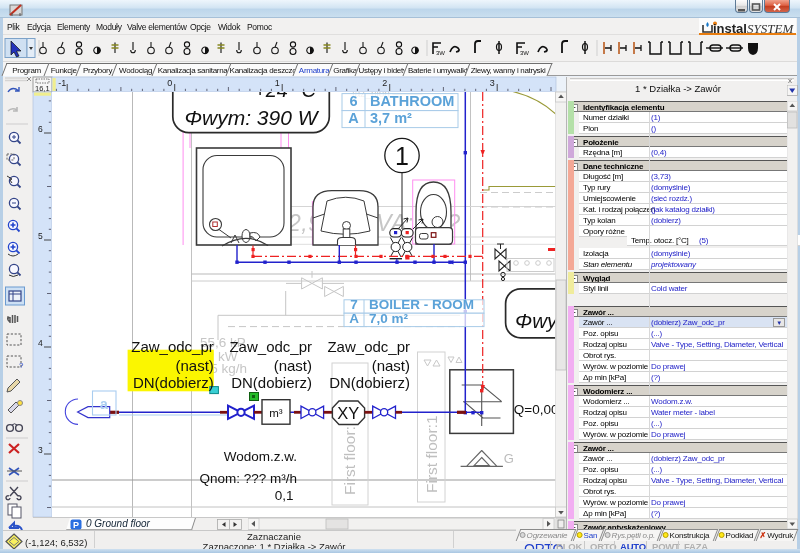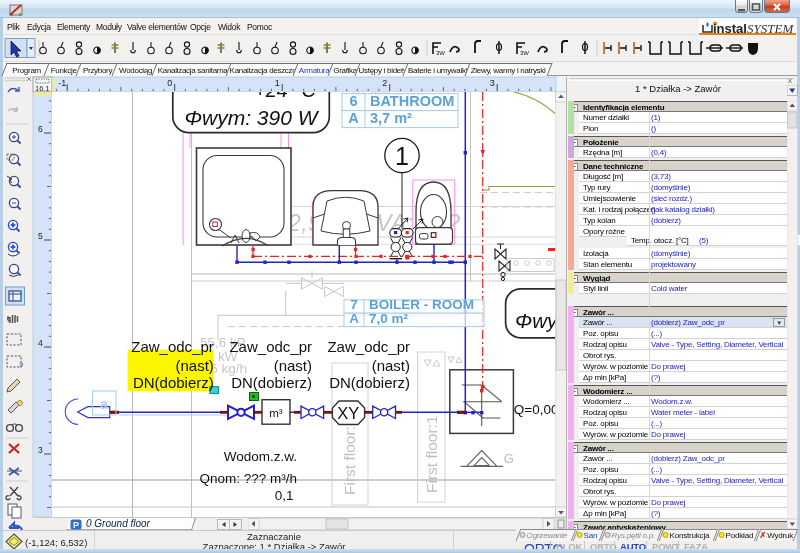--- a/index.html
+++ b/index.html
@@ -607,21 +607,21 @@
     <span class="v"></span>
   </div>
 <div class="panel-row" style="top:235px;margin-left:48px;">
     <span class="l">Temp. otocz. [°C]</span>
     <span class="v">(5)</span>
   </div>
 <div class="panel-row" style="top:248px;">
     <span class="l">Izolacja</span>
     <span class="v">(domyślnie)</span>
   </div>
-<div class="panel-row" style="top:259px;">
+<div class="panel-row" style="top:259px;font-style:italic;">
     <span class="l">Stan elementu</span>
     <span class="v">projektowany</span>
   </div>
 <div class="panel-hdr" style="top:272px">
     <div class="mbox">−</div>
     <div class="t">Wygląd</div>
   </div>
 <div class="panel-row" style="top:283px;">
     <span class="l">Styl linii</span>
     <span class="v">Cold water</span>

